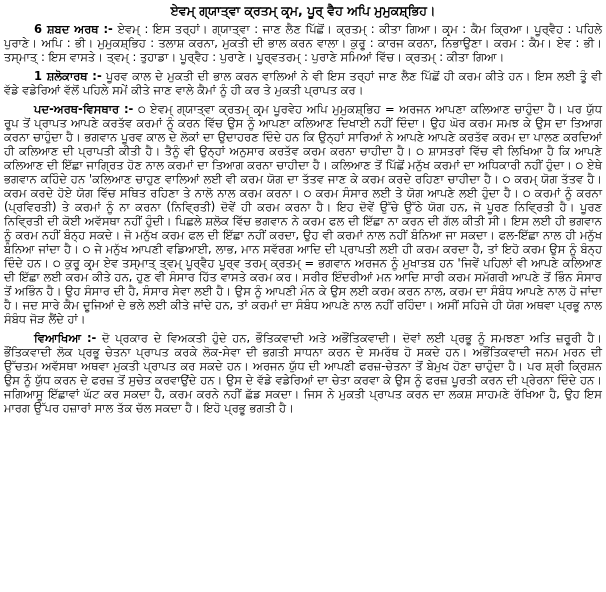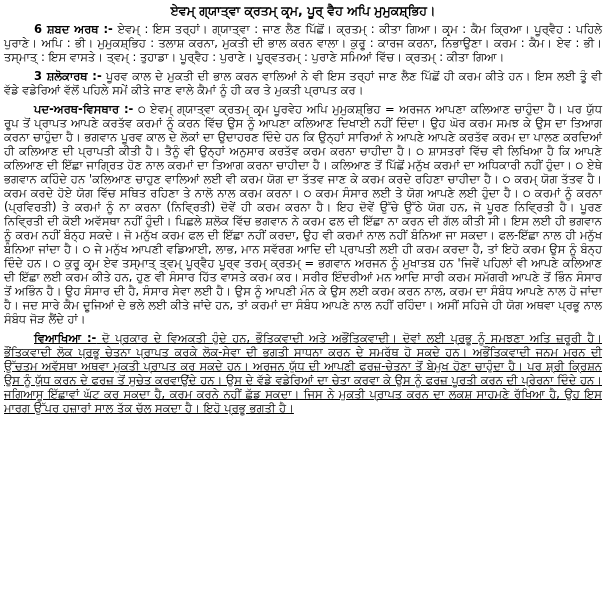--- a/index.html
+++ b/index.html
@@ -30,21 +30,20 @@
     display: block;
     white-space: nowrap;
   }
   p.section {
     margin: 0 0 5px 0;
     text-align: justify;
     text-indent: 30px;
   }
   p.section:last-child {
     margin-bottom: 0;
-    text-decoration: underline;
   }
   .section-heading {
     font-weight: bold;
   }
   .section-body {
     font-weight: normal;
   }
 </style>
 </head>
 <body>
@@ -54,21 +53,21 @@
   <div class="shloka">
     <span class="shloka-line">ਏਵਮ੍ ਗ੍ਯਾਤ੍ਵਾ ਕ੍ਰਤਮ੍ ਕਰ੍ਮ, ਪੂਰ੍ ਵੈਹ ਅਪਿ ਮੁਮੁਕਸ਼੍ਭਿਹ।</span>
   </div>
 
   <p class="section">
     <span class="section-heading">6 ਸ਼ਬਦ ਅਰਥ :-</span>
     <span class="section-body">ਏਵਮ੍ : ਇਸ ਤਰ੍ਹਾਂ। ਗ੍ਯਾਤ੍ਵਾ : ਜਾਣ ਲੈਣ ਪਿੱਛੋਂ। ਕ੍ਰਤਮ੍ : ਕੀਤਾ ਗਿਆ। ਕਰ੍ਮ : ਕੈਮ ਕ੍ਰਿਆ। ਪੂਰ੍ਵੈਹ : ਪਹਿਲੇ ਪੁਰਾਣੇ। ਅਪਿ : ਭੀ। ਮੁਮੁਕਸ਼੍ਭਿਹ : ਤਲਾਸ਼ ਕਰਨਾ, ਮੁਕਤੀ ਦੀ ਭਾਲ ਕਰਨ ਵਾਲਾ। ਕੁਰੂ : ਕਾਰਜ ਕਰਨਾ, ਨਿਭਾਉਣਾ। ਕਰਮ : ਕੈਮ। ਏਵ : ਭੀ। ਤਸ੍ਮਾਤ੍ : ਇਸ ਵਾਸਤੇ। ਤ੍ਵਮ੍ : ਤੁਹਾਡਾ। ਪੂਰ੍ਵੈਹ : ਪੁਰਾਣੇ। ਪੂਰ੍ਵਤਰਮ੍ : ਪੁਰਾਣੇ ਸਮਿਆਂ ਵਿੱਚ। ਕ੍ਰਤਮ੍ : ਕੀਤਾ ਗਿਆ।</span>
   </p>
 
   <p class="section">
-    <span class="section-heading">3 ਸ਼ਲੋਕਾਰਥ :-</span>
+    <span class="section-heading">1 ਸ਼ਲੋਕਾਰਥ :-</span>
     <span class="section-body">ਪੂਰਵ ਕਾਲ ਦੇ ਮੁਕਤੀ ਦੀ ਭਾਲ ਕਰਨ ਵਾਲਿਆਂ ਨੇ ਵੀ ਇਸ ਤਰ੍ਹਾਂ ਜਾਣ ਲੈਣ ਪਿੱਛੋਂ ਹੀ ਕਰਮ ਕੀਤੇ ਹਨ। ਇਸ ਲਈ ਤੂੰ ਵੀ ਵੱਡੇ ਵਡੇਰਿਆਂ ਵੱਲੋਂ ਪਹਿਲੇ ਸਮੇਂ ਕੀਤੇ ਜਾਣ ਵਾਲੇ ਕੈਮਾਂ ਨੂੰ ਹੀ ਕਰ ਤੇ ਮੁਕਤੀ ਪ੍ਰਾਪਤ ਕਰ।</span>
   </p>
 
   <p class="section">
     <span class="section-heading">ਪਦ-ਅਰਥ-ਵਿਸਥਾਰ :-</span>
     <span class="section-body">੦ ਏਵਮ੍ ਗ੍ਯਾਤ੍ਵਾ ਕ੍ਰਤਮ੍ ਕਰ੍ਮ ਪੂਰਵੇਹ ਅਪਿ ਮੁਮੁਕਸ਼੍ਭਿਹ = ਅਰਜਨ ਆਪਣਾ ਕਲਿਆਣ ਚਾਹੁੰਦਾ ਹੈ। ਪਰ ਯੁੱਧ ਰੂਪ ਤੋਂ ਪ੍ਰਾਪਤ ਆਪਣੇ ਕਰਤੱਵ ਕਰਮਾਂ ਨੂੰ ਕਰਨ ਵਿੱਚ ਉਸ ਨੂੰ ਆਪਣਾ ਕਲਿਆਣ ਦਿਖਾਈ ਨਹੀਂ ਦਿੰਦਾ। ਉਹ ਘੋਰ ਕਰਮ ਸਮਝ ਕੇ ਉਸ ਦਾ ਤਿਆਗ ਕਰਨਾ ਚਾਹੁੰਦਾ ਹੈ। ਭਗਵਾਨ ਪੂਰਵ ਕਾਲ ਦੇ ਲੋਕਾਂ ਦਾ ਉਦਾਹਰਣ ਦਿੰਦੇ ਹਨ ਕਿ ਉਨ੍ਹਾਂ ਸਾਰਿਆਂ ਨੇ ਆਪਣੇ ਆਪਣੇ ਕਰਤੱਵ ਕਰਮ ਦਾ ਪਾਲਣ ਕਰਦਿਆਂ ਹੀ ਕਲਿਆਣ ਦੀ ਪ੍ਰਾਪਤੀ ਕੀਤੀ ਹੈ। ਤੈਨੂੰ ਵੀ ਉਨ੍ਹਾਂ ਅਨੁਸਾਰ ਕਰਤੱਵ ਕਰਮ ਕਰਨਾ ਚਾਹੀਦਾ ਹੈ। ੦ ਸ਼ਾਸਤਰਾਂ ਵਿੱਚ ਵੀ ਲਿਖਿਆ ਹੈ ਕਿ ਆਪਣੇ ਕਲਿਆਣ ਦੀ ਇੱਛਾ ਜਾਗ੍ਰਿਤ ਹੋਣ ਨਾਲ ਕਰਮਾਂ ਦਾ ਤਿਆਗ ਕਰਨਾ ਚਾਹੀਦਾ ਹੈ। ਕਲਿਆਣ ਤੋਂ ਪਿੱਛੋਂ ਮਨੁੱਖ ਕਰਮਾਂ ਦਾ ਅਧਿਕਾਰੀ ਨਹੀਂ ਹੁੰਦਾ। ੦ ਏਥੇ ਭਗਵਾਨ ਕਹਿੰਦੇ ਹਨ 'ਕਲਿਆਣ ਚਾਹੁਣ ਵਾਲਿਆਂ ਲਈ ਵੀ ਕਰਮ ਯੋਗ ਦਾ ਤੱਤਵ ਜਾਣ ਕੇ ਕਰਮ ਕਰਦੇ ਰਹਿਣਾ ਚਾਹੀਦਾ ਹੈ। ੦ ਕਰਮ੍ ਯੋਗ ਤੱਤਵ ਹੈ। ਕਰਮ ਕਰਦੇ ਹੋਏ ਯੋਗ ਵਿੱਚ ਸਥਿਤ ਰਹਿਣਾ ਤੇ ਨਾਲੋ ਨਾਲ ਕਰਮ ਕਰਨਾ। ੦ ਕਰਮ ਸੰਸਾਰ ਲਈ ਤੇ ਯੋਗ ਆਪਣੇ ਲਈ ਹੁੰਦਾ ਹੈ। ੦ ਕਰਮਾਂ ਨੂੰ ਕਰਨਾ (ਪ੍ਰਵਿਰਤੀ) ਤੇ ਕਰਮਾਂ ਨੂੰ ਨਾ ਕਰਨਾ (ਨਿਵ੍ਰਿਤੀ) ਦੋਵੇਂ ਹੀ ਕਰਮ ਕਰਨਾ ਹੈ। ਇਹ ਦੋਵੇਂ ਉੱਚੇ ਉੱਠੇ ਯੋਗ ਹਨ, ਜੋ ਪੂਰਣ ਨਿਵ੍ਰਿਤੀ ਹੈ। ਪੂਰਣ ਨਿਵ੍ਰਿਤੀ ਦੀ ਕੋਈ ਅਵੱਸਥਾ ਨਹੀਂ ਹੁੰਦੀ। ਪਿਛਲੇ ਸ਼ਲੋਕ ਵਿੱਚ ਭਗਵਾਨ ਨੇ ਕਰਮ ਫਲ ਦੀ ਇੱਛਾ ਨਾ ਕਰਨ ਦੀ ਗੱਲ ਕੀਤੀ ਸੀ। ਇਸ ਲਈ ਹੀ ਭਗਵਾਨ ਨੂੰ ਕਰਮ ਨਹੀਂ ਬੰਨ੍ਹ ਸਕਦੇ। ਜੋ ਮਨੁੱਖ ਕਰਮ ਫਲ ਦੀ ਇੱਛਾ ਨਹੀਂ ਕਰਦਾ, ਉਹ ਵੀ ਕਰਮਾਂ ਨਾਲ ਨਹੀਂ ਬੰਨਿਆ ਜਾ ਸਕਦਾ। ਫਲ-ਇੱਛਾ ਨਾਲ ਹੀ ਮਨੁੱਖ ਬੰਨਿਆ ਜਾਂਦਾ ਹੈ। ੦ ਜੇ ਮਨੁੱਖ ਆਪਣੀ ਵਡਿਆਈ, ਲਾਭ, ਮਾਨ ਸਵੱਰਗ ਆਦਿ ਦੀ ਪ੍ਰਾਪਤੀ ਲਈ ਹੀ ਕਰਮ ਕਰਦਾ ਹੈ, ਤਾਂ ਇਹੋ ਕਰਮ ਉਸ ਨੂੰ ਬੰਨ੍ਹ ਦਿੰਦੇ ਹਨ। ੦ ਕੁਰੂ ਕਰ੍ਮ ਏਵ ਤਸ੍ਮਾਤ੍ ਤ੍ਵਮ੍ ਪੂਰ੍ਵੈਹ ਪੂਰ੍ਵ ਤਰਮ੍ ਕ੍ਰਤਮ੍ = ਭਗਵਾਨ ਅਰਜਨ ਨੂੰ ਮੁਖਾਤਬ ਹਨ 'ਜਿਵੇਂ ਪਹਿਲਾਂ ਵੀ ਆਪਣੇ ਕਲਿਆਣ ਦੀ ਇੱਛਾ ਲਈ ਕਰਮ ਕੀਤੇ ਹਨ, ਹੁਣ ਵੀ ਸੰਸਾਰ ਹਿੱਤ ਵਾਸਤੇ ਕਰਮ ਕਰ। ਸਰੀਰ ਇੰਦਰੀਆਂ ਮਨ ਆਦਿ ਸਾਰੀ ਕਰਮ ਸਮੱਗਰੀ ਆਪਣੇ ਤੋਂ ਭਿੰਨ ਸੰਸਾਰ ਤੋਂ ਅਭਿੰਨ ਹੈ। ਉਹ ਸੰਸਾਰ ਦੀ ਹੈ, ਸੰਸਾਰ ਸੇਵਾ ਲਈ ਹੈ। ਉਸ ਨੂੰ ਆਪਣੀ ਮੰਨ ਕੇ ਉਸ ਲਈ ਕਰਮ ਕਰਨ ਨਾਲ, ਕਰਮ ਦਾ ਸੰਬੰਧ ਆਪਣੇ ਨਾਲ ਹੋ ਜਾਂਦਾ ਹੈ। ਜਦ ਸਾਰੇ ਕੈਮ ਦੂਜਿਆਂ ਦੇ ਭਲੇ ਲਈ ਕੀਤੇ ਜਾਂਦੇ ਹਨ, ਤਾਂ ਕਰਮਾਂ ਦਾ ਸੰਬੰਧ ਆਪਣੇ ਨਾਲ ਨਹੀਂ ਰਹਿੰਦਾ। ਅਸੀਂ ਸਹਿਜੇ ਹੀ ਯੋਗ ਅਥਵਾ ਪ੍ਰਭੂ ਨਾਲ ਸੰਬੰਧ ਜੋੜ ਲੈਂਦੇ ਹਾਂ।</span>
   </p>
 
   <p class="section">
     <span class="section-heading">ਵਿਆਖਿਆ :-</span>

